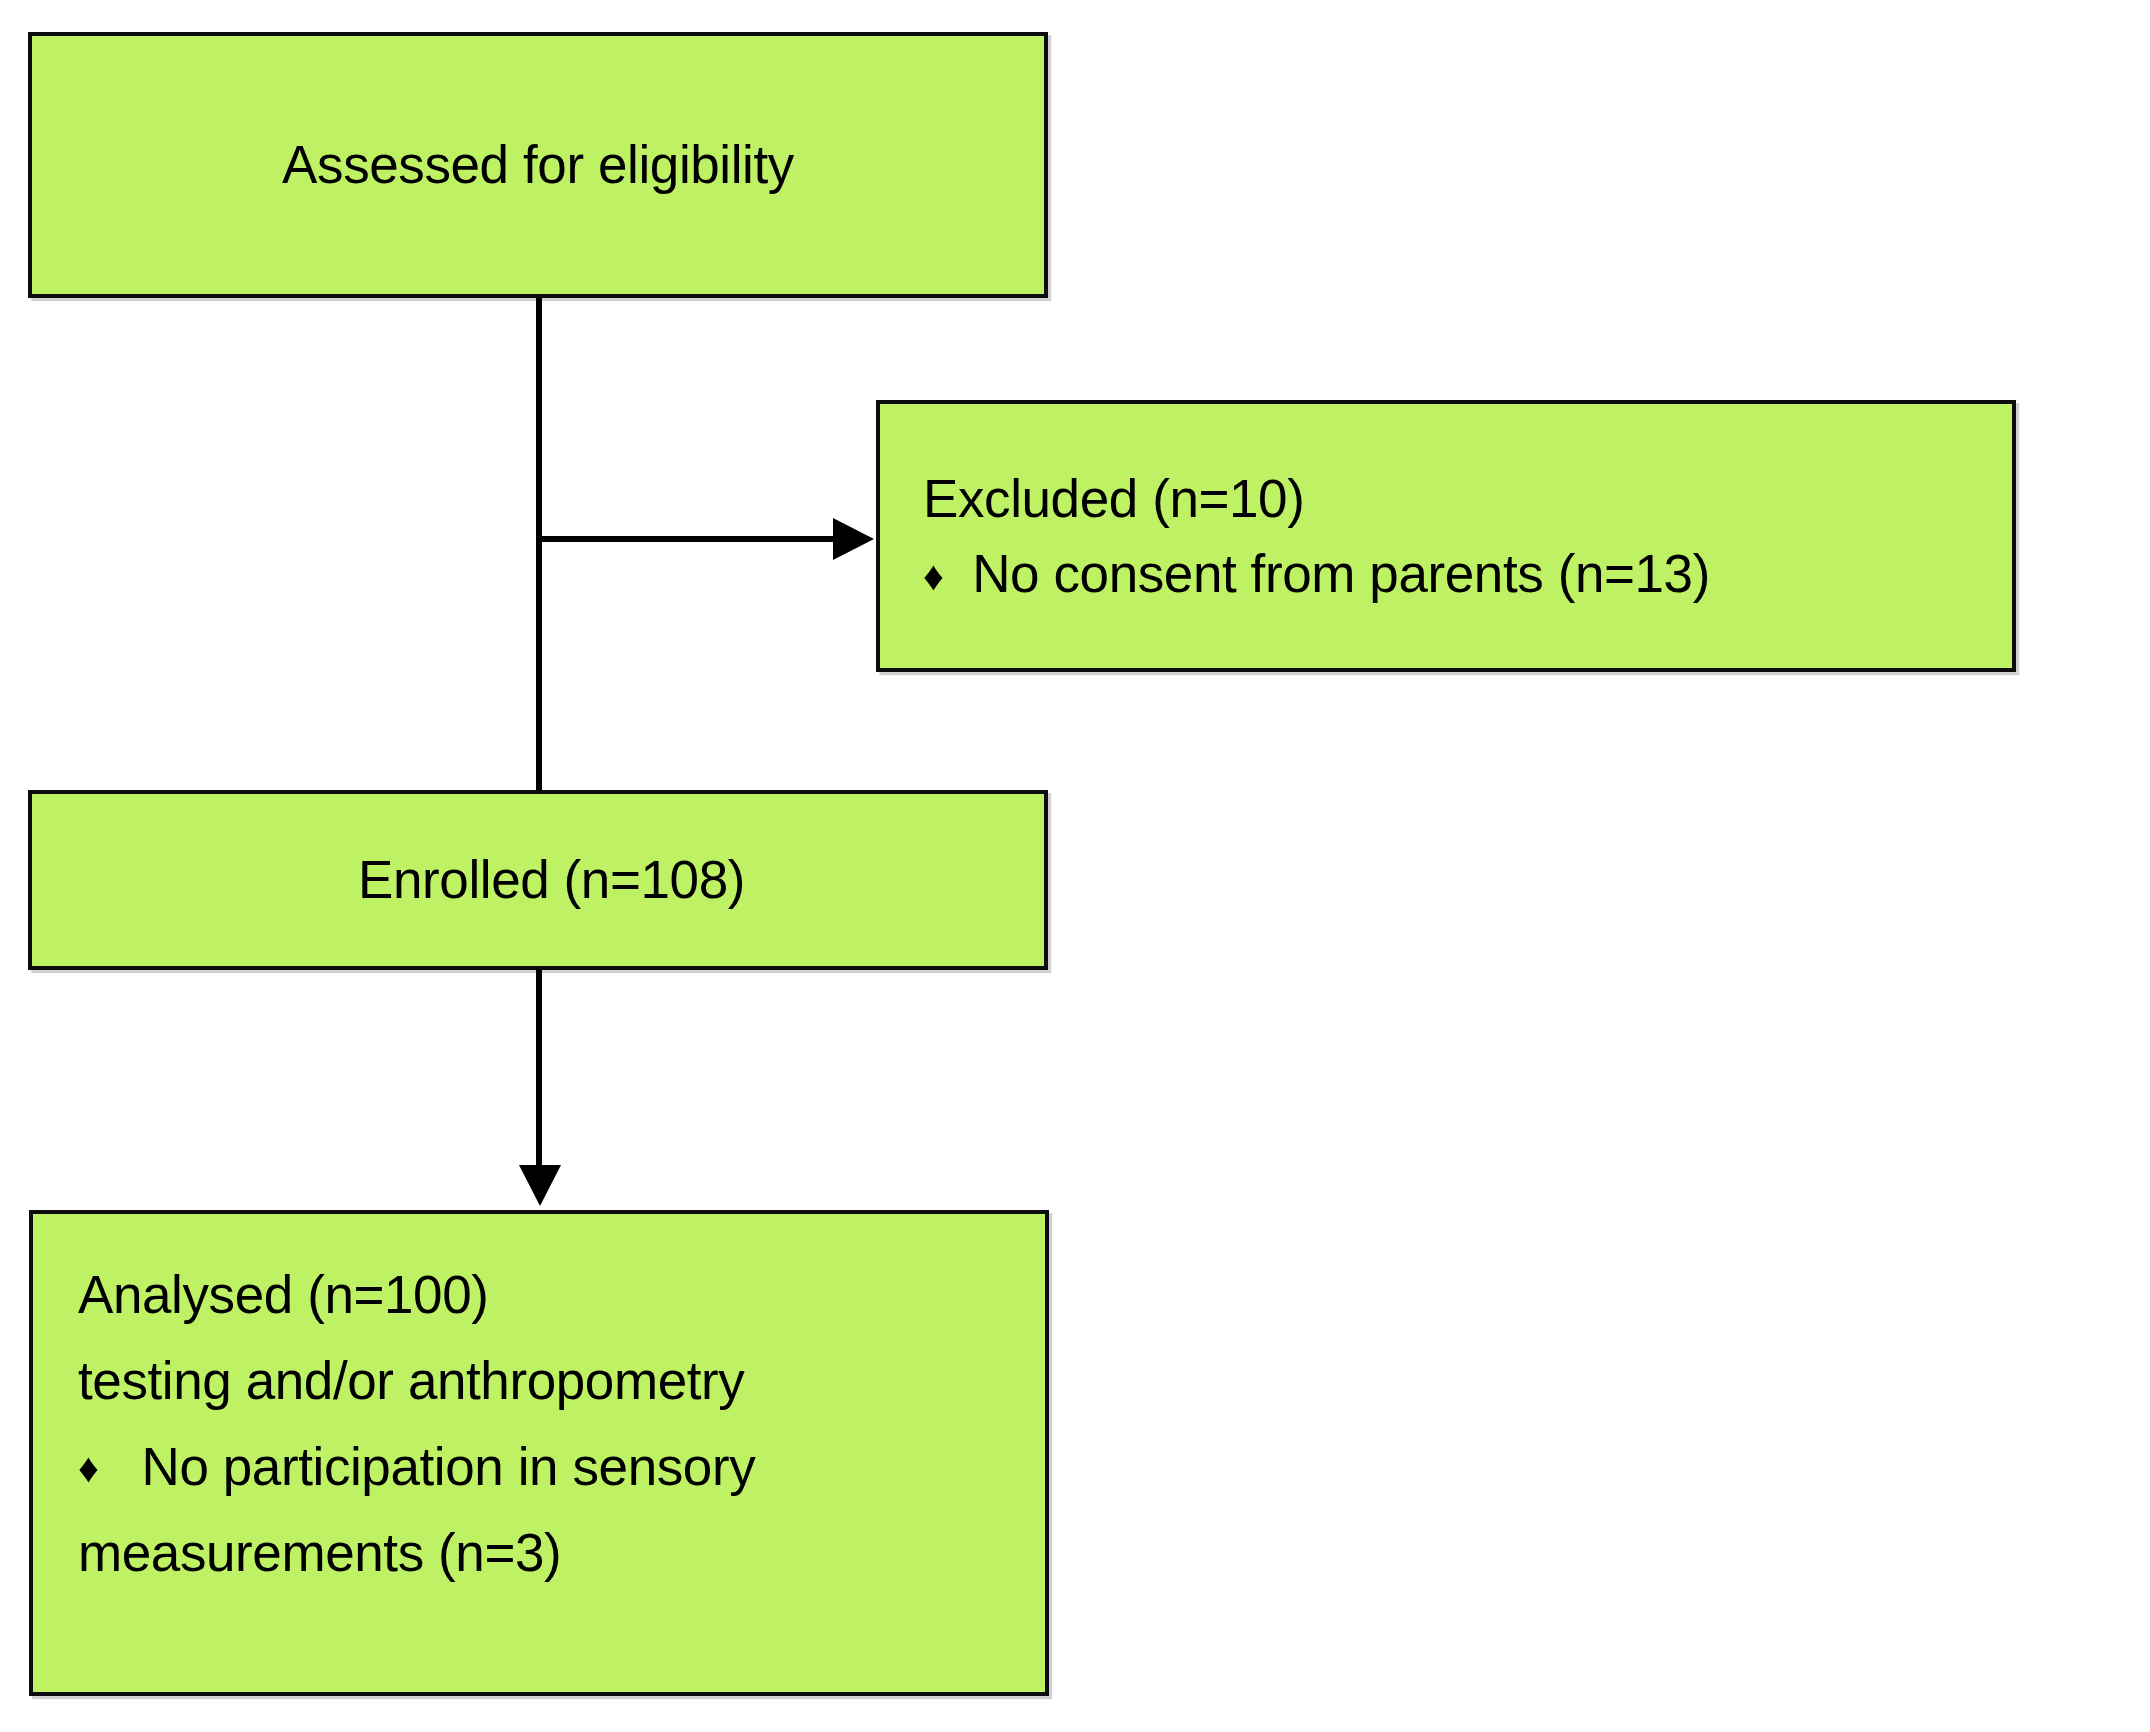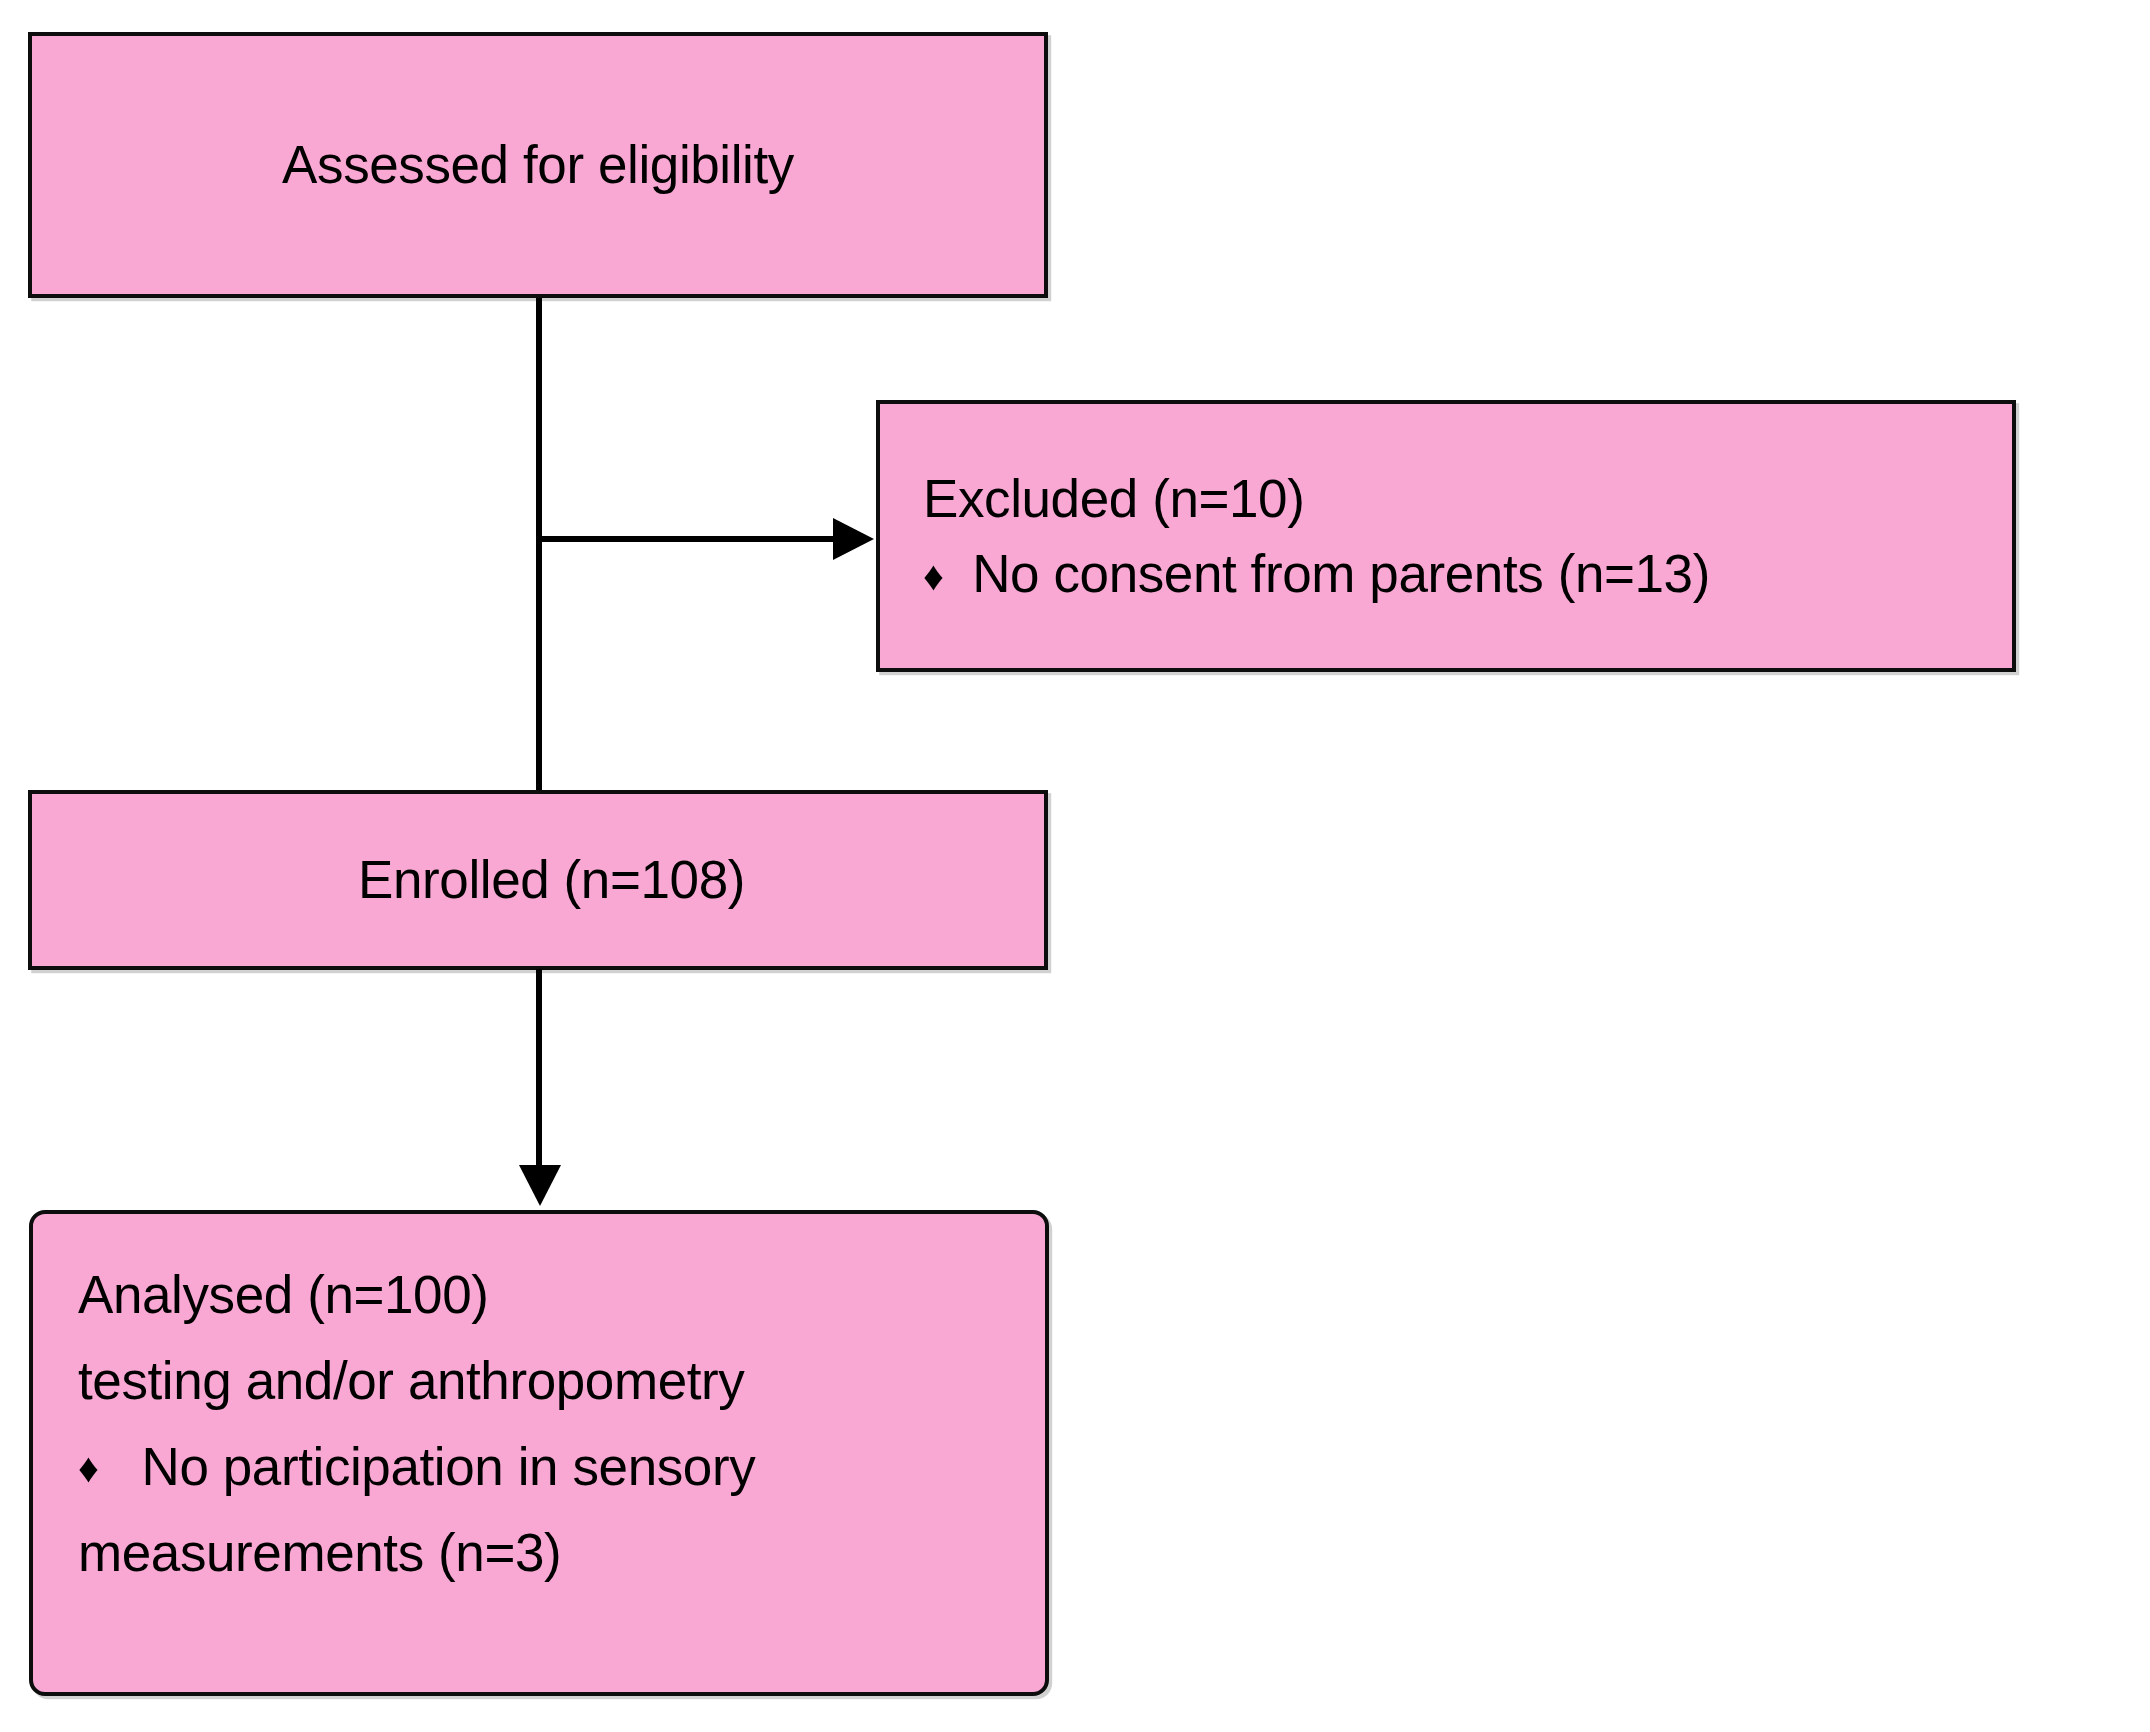--- a/index.html
+++ b/index.html
@@ -14,21 +14,21 @@
   #diagram {
     position: relative;
     width: 2151px;
     height: 1732px;
     background: #ffffff;
     overflow: hidden;
   }
   .flow-box {
     position: absolute;
     box-sizing: border-box;
-    background: #f9a8d4;
+    background: #bef264;
     border: 4.8px solid #0d0d0d;
     box-shadow: 3.2px 3.2px 0 0 rgba(0,0,0,0.18);
     padding-left: 28px;
   }
   .box-inner {
     position: absolute;
     left: 0;
     right: 0;
     top: 0;
     bottom: 0;
@@ -77,21 +77,20 @@
     height: 180px;
   }
   #box-enrolled .box-inner { padding: 0 21px; margin-left: 27px; }
 
   
   #box-analysed {
     left: 29px;
     top: 1210px;
     width: 1020px;
     height: 486px;
-    border-radius: 16px;
   }
   #box-analysed .box-inner {
     padding: 0 45px;
     justify-content: flex-start;
     padding-top: 38px;
   }
   #box-analysed .line { line-height: 1.62; }
 
   .bullet-line {
     display: block;

